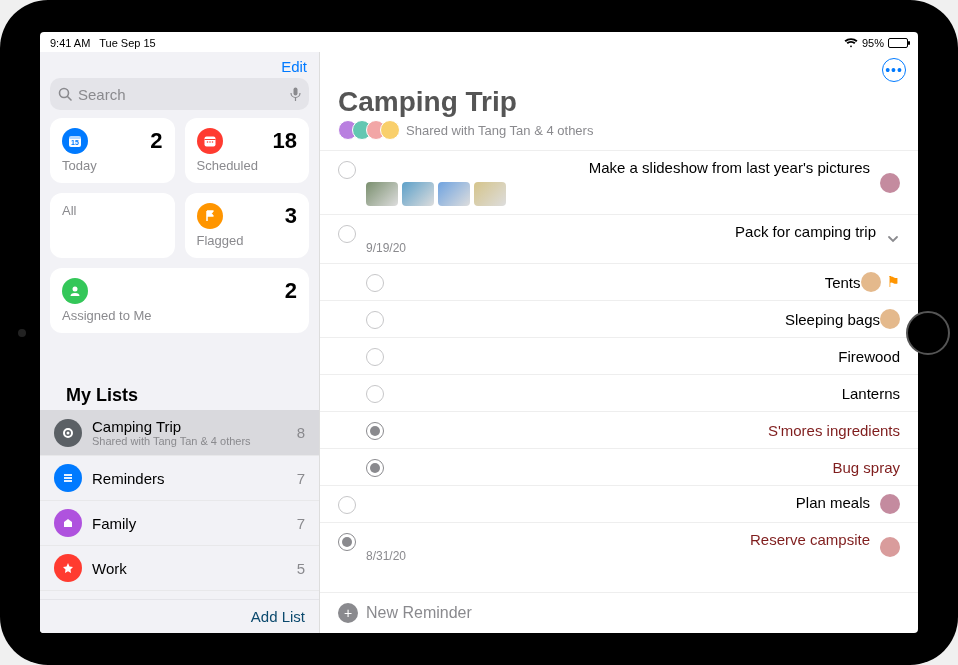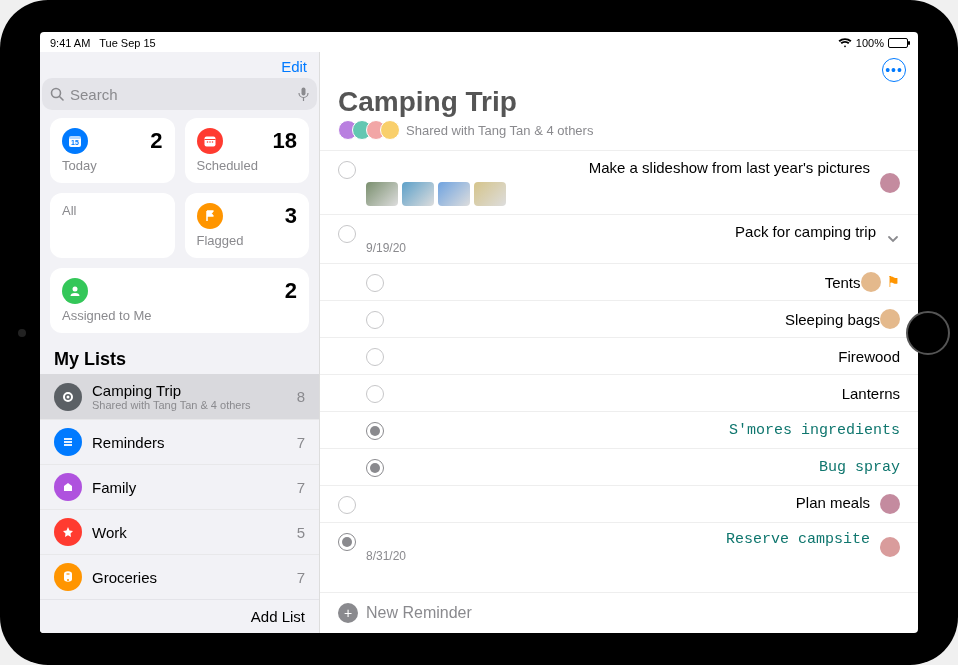--- a/index.html
+++ b/index.html
@@ -13,62 +13,62 @@
     .status-left span { margin-right: 6px; margin-top: 44px; }
     .status-right { display: flex; align-items: center; gap: 4px; }
     .battery-icon { width: 20px; height: 10px; border: 1px solid #000; border-radius: 2px; position: relative; }
     .battery-icon::after { content:""; position:absolute; right:-3px; top:2px; width:2px; height:4px; background:#000; border-radius:1px;}
     .battery-fill { background:#000; height:100%; width:100%; border-radius:1px;}
 
     .app-body { flex: 1; display: flex; overflow: hidden; }
     .sidebar { width: 280px; background: #f2f2f6; display: flex; flex-direction: column; border-right: 1px solid #ddd; }
     .sidebar-top { text-align: right; padding: 6px 12px 2px; }
     .edit-btn { color: #007aff; font-size: 15px; background:none; border:none; cursor:pointer;}
-    .search-wrap { padding: 0 2px 8px; }
+    .search-wrap { padding: 0 10px 8px; }
     .search-field { background: #e4e4e9; border-radius: 10px; height: 32px; display: flex; align-items: center; padding: 0 8px; color: #8a8a8e; gap:6px;}
     .search-field input { flex:1; border:none; background:none; outline:none; font-size:15px; color:#000;}
     .search-field input::placeholder{ color:#8a8a8e;}
 
     .card-grid { display: grid; grid-template-columns: 1fr 1fr; gap: 10px; padding: 0 10px 10px; }
     .card { background: #fff; border-radius: 12px; padding: 10px 12px; display:flex; flex-direction:column; gap:4px; cursor:pointer;}
     .card.wide { grid-column: 1 / -1; }
     .card-row-top { display:flex; justify-content:space-between; align-items:center;}
     .card-icon { width:26px; height:26px; border-radius:50%; display:flex; align-items:center; justify-content:center; color:#fff;}
     .card-count { font-size: 22px; font-weight: 700; color:#000;}
     .card-label { font-size: 13px; color: #8a8a8e; }
 
-    .section-header { font-size: 18px; font-weight: 700; padding: 6px 14px 4px; color:#000;}
+    .section-header { font-size: 18px; font-weight: 700; padding: 6px 26px 4px; color:#000;margin-top:36px;}
     .list-container { flex:1; overflow:auto; }
     .list-row { display:flex; align-items:center; padding: 8px 14px; gap:10px; cursor:pointer; border-bottom:1px solid #e8e8ea;}
     .list-row.selected { background:#d9d9dd; }
     .list-icon { width:28px; height:28px; border-radius:50%; display:flex; align-items:center; justify-content:center; color:#fff; flex-shrink:0;}
     .list-texts { flex:1; }
     .list-name { font-size:15px; color:#000; }
     .list-sub { font-size:11px; color:#8a8a8e; }
     .list-count { font-size:15px; color:#8a8a8e; }
-    .sidebar-footer { text-align:right; padding:8px 14px; color:#000000; font-size:15px; cursor:pointer; border-top:1px solid #e4e4e9; background:#f2f2f6;}
+    .sidebar-footer { text-align:right; padding:8px 14px; color:#0c4a6e; font-size:15px; cursor:pointer; border-top:1px solid #e4e4e9; background:#f2f2f6;}
 
     .main { flex:1; display:flex; flex-direction:column; overflow:hidden; }
     .main-header-row { display:flex; justify-content:flex-end; padding:6px 12px 0;}
     .more-btn { width:24px; height:24px; border-radius:50%; border:1.5px solid #007aff; color:#007aff; display:flex; align-items:center; justify-content:center; font-size:14px; cursor:pointer; letter-spacing:1px; }
     .main-title { font-size: 28px; font-weight: 700; color:#555; padding: 4px 18px 2px;}
     .shared-row { display:flex; align-items:center; gap:6px; padding:0 18px 10px;}
     .avatar-stack { display:flex; }
     .avatar-stack .av { width:20px; height:20px; border-radius:50%; border:1.5px solid #fff; margin-left:-6px; }
     .avatar-stack .av:first-child{ margin-left:0;}
     .shared-text { font-size:13px; color:#8a8a8e;}
 
     .reminders-scroll { flex:1; overflow:auto; }
     .reminder-item { border-top:1px solid #eee; padding:8px 18px 8px 18px; display:flex; gap:10px;}
     .circle { width:18px; height:18px; border:1.5px solid #c6c6c8; border-radius:50%; flex-shrink:0; margin-top:2px; cursor:pointer; position:relative;}
     .circle.completed { border-color:#8a8a8e;}
     .circle.completed::after { content:""; position:absolute; inset:3px; background:#8a8a8e; border-radius:50%;}
     .reminder-body { flex:1; }
     .reminder-title { font-size:15px; color:#000;text-align:right;}
-    .reminder-title.muted{ color:#0f766e;font-family:Liberation Mono, monospace;}
+    .reminder-title.muted{ color:#7f1d1d;}
     .reminder-sub { font-size:12px; color:#8a8a8e; margin-top:1px;}
     .thumb-row { display:flex; gap:4px; margin-top:6px;}
     .thumb { width:32px; height:24px; border-radius:4px;}
     .reminder-right { display:flex; align-items:center; gap:6px;}
     .av-sm { width:20px; height:20px; border-radius:50%; }
     .flag-sm { color:#ff9500; font-size:15px; }
     .chevron { color:#8a8a8e; cursor:pointer; }
     .sub-item { padding-left:46px; border-top:1px solid #eee; display:flex; padding-top:8px; padding-bottom:8px; padding-right:18px; align-items:center;}
     .sub-item .flex1{ flex:1;}
     .new-reminder-row { border-top:1px solid #eee; padding:10px 18px; display:flex; align-items:center; gap:8px; color:#8a8a8e; cursor:pointer;}
@@ -87,21 +87,21 @@
       <div class="status-left">
         <span>9:41 AM</span>
         <span>Tue Sep 15</span>
       </div>
       <div class="status-right">
         <span>
           <svg width="14" height="10" viewBox="0 0 14 10">
               <path d="M7 9.5 L8.2 8 A2 2 0 0 0 5.8 8 Z M3.8 6 A5 5 0 0 1 10.2 6 L11.5 4.6 A7 7 0 0 0 2.5 4.6 Z M0.5 2.6 A10 10 0 0 1 13.5 2.6 L12.2 4 A8 8 0 0 0 1.8 4 Z" fill="#000"></path>
             </svg>
         </span>
-        <span>100%</span>
+        <span>95%</span>
         <span class="battery-icon"><span class="battery-fill"></span></span>
       </div>
     </div>
 
     <div class="app-body">
 
       <div class="sidebar">
         <div class="sidebar-top">
           <button class="edit-btn">Edit</button>
         </div>

